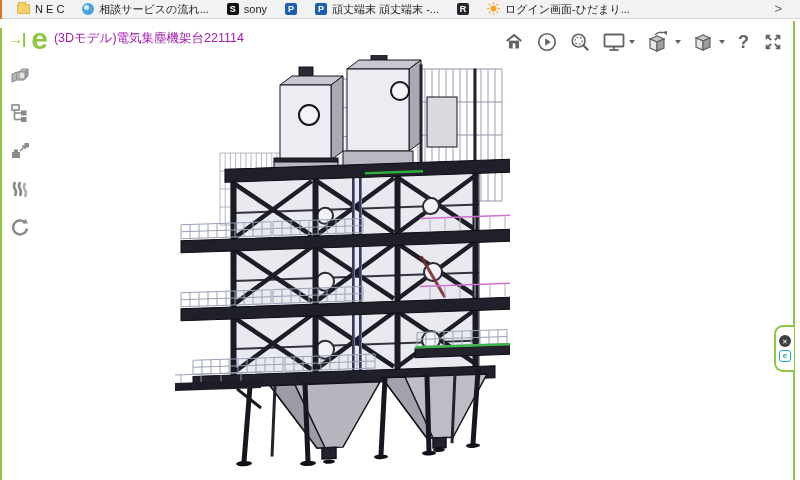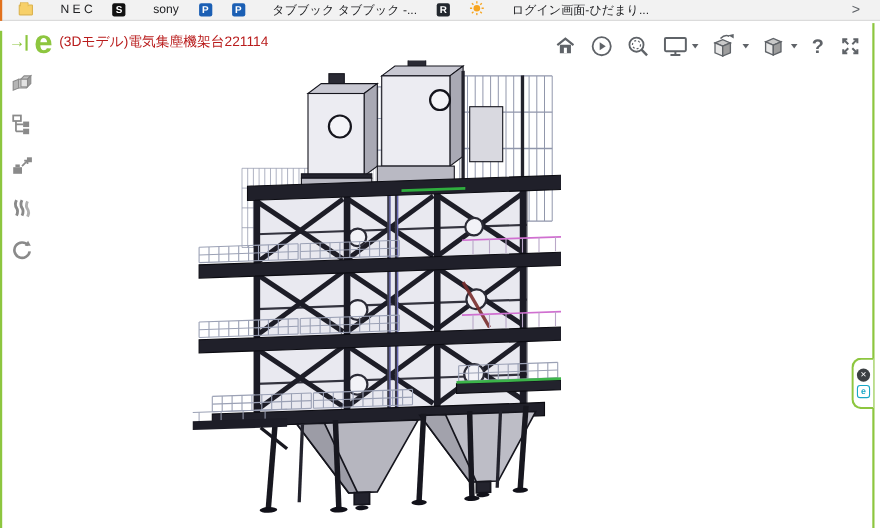--- a/index.html
+++ b/index.html
@@ -12,21 +12,21 @@
 
   
   .bookmarks-bar {
     position:absolute; top:0; left:0; width:800px; height:19px;
     background:#f2f2f2; border-bottom:1px solid #d9d9d9;
     display:flex; align-items:center; padding-left:8px;
     font-size:11px; color:#202124; white-space:nowrap;
   }
   .orange-strip { position:absolute; left:0; top:0; width:2px; height:19px; background:#e2711d; }
   .bm-item { display:flex; align-items:center; gap:5px; padding:0 9px; height:100%; cursor:pointer; }
-  .bm-label { white-space:nowrap;margin-left:20px; }
+  .bm-label { white-space:nowrap; }
   .badge {
     width:12px; height:12px; border-radius:2px; color:#fff;
     font-size:9px; font-weight:bold; display:flex; align-items:center; justify-content:center;
     line-height:1;
   }
   .badge.sony { background:#111; border-radius:2px; }
   .badge.panasonic { background:#1b5fb4; }
   .badge.regza { background:#23282e; }
   .folder {
     width:13px; height:10px; background:#f7d069; border:1px solid #dcb34e; border-radius:1px; position:relative;
@@ -39,21 +39,21 @@
   .globe:before { content:""; position:absolute; left:2px; top:2px; width:5px; height:5px; border-radius:50%; background:#d8ecfa; }
   .overflow-chevron { position:absolute; right:18px; top:1px; font-size:13px; color:#5f6368; cursor:pointer; }
 
   
   .green-edge-left  { position:absolute; left:0;  top:28px; bottom:0; width:2px; background:#8dc63f; }
   .green-edge-right { position:absolute; right:5px; top:21px; bottom:0; width:2px; background:#8dc63f; }
 
   .app-header { position:absolute; top:27px; left:8px; display:flex; align-items:flex-end; gap:6px; }
   .logo-arrow { color:#8dc63f; font-size:15px; font-weight:bold; letter-spacing:-1px; line-height:24px; }
   .logo-e { color:#8dc63f; font-size:30px; font-weight:bold; line-height:24px; }
-  .doc-title { font-size:12.5px; color:#b91c1c; padding-bottom:4px; }
+  .doc-title { font-size:12.5px; color:#a21caf; padding-bottom:4px; }
 
   .toolbar { position:absolute; top:30px; left:503px; display:flex; align-items:center; gap:11px; }
   .tool { display:flex; align-items:center; cursor:pointer; }
   .tool svg { display:block; }
   .caret {
     width:0; height:0; margin-left:3px;
     border-left:3.5px solid transparent; border-right:3.5px solid transparent; border-top:4px solid #5f6368;
   }
   .help-q { font-size:18px; font-weight:bold; color:#5f6368; line-height:20px; padding:0 2px; }
 
@@ -79,33 +79,37 @@
 <body>
 
 <div class="bookmarks-bar">
   <div class="orange-strip"></div>
 
   <div class="bm-item">
     <span class="folder"></span>
     <span class="bm-label">N E C</span>
   </div>
 
+  <div class="bm-item">
+    <span class="globe"></span>
+    <span class="bm-label">相談サービスの流れ...</span>
+  </div>
 
   <div class="bm-item">
     <span class="badge sony">S</span>
     <span class="bm-label">sony</span>
   </div>
 
   <div class="bm-item">
     <span class="badge panasonic">P</span>
   </div>
 
   <div class="bm-item">
     <span class="badge panasonic">P</span>
-    <span class="bm-label">タブブック タブブック -...</span>
+    <span class="bm-label">頑丈端末 頑丈端末 -...</span>
   </div>
 
   <div class="bm-item">
     <span class="badge regza">R</span>
   </div>
 
   <div class="bm-item">
     <span>
       <svg width="13" height="13" viewBox="0 0 13 13">
         <circle cx="6.5" cy="6.5" r="3" fill="#f6a41f"></circle>

